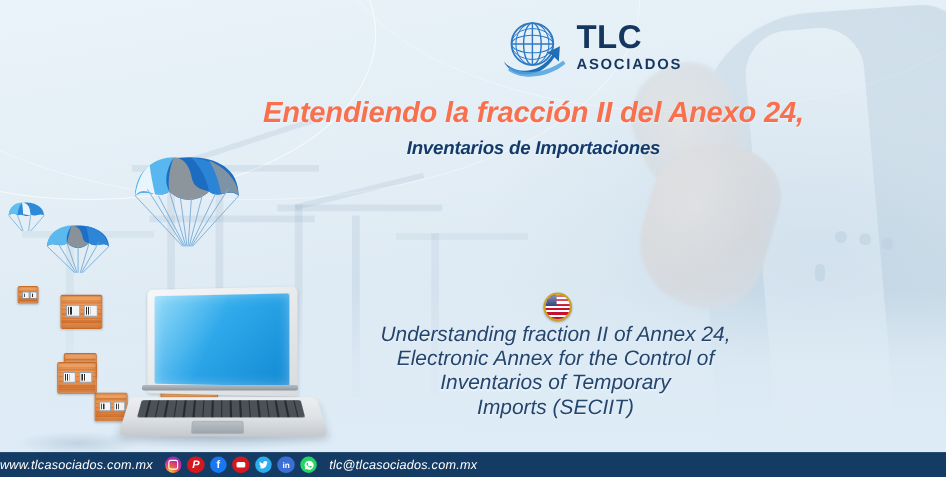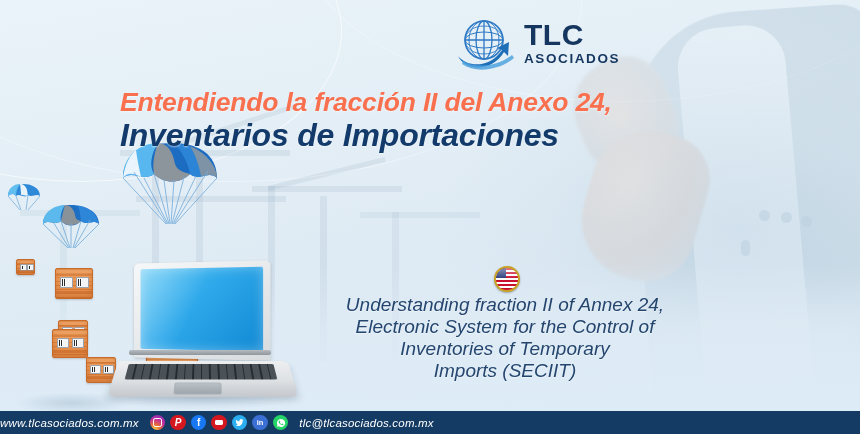--- a/index.html
+++ b/index.html
@@ -57,29 +57,29 @@
   .logo-tlc{
     font-family:"Liberation Sans", sans-serif;font-weight:bold;font-size:30px;
     color:#14365F;letter-spacing:.5px;line-height:30px;
   }
   .logo-sub{
     font-family:"Liberation Sans", sans-serif;font-weight:bold;font-size:13.5px;
     color:#14365F;letter-spacing:1.6px;line-height:16px;margin-top:1px;
   }
 
   
-  #title-block{position:absolute;left:120px;top:86px;width:730px;}
+  #title-block{position:absolute;left:120px;top:86px;width:730px;text-align:center;}
   .t-line{
     font-family:"Liberation Sans", sans-serif;
     font-weight:bold;font-style:italic;letter-spacing:-0.2px;
     text-shadow:0 1px 2px rgba(255,255,255,.55);
   }
   .t1{font-size:26.5px;color:#F9704F;line-height:33px;}
   .t2{font-size:25px;color:#123A6B;line-height:32px;}
-  .t3{font-size:32px;color:#123A6B;line-height:32px;}
+  .t3{font-size:17px;color:#123A6B;line-height:32px;}
   .t4{font-size:25px;color:#0F86E8;line-height:32px;}
 
   
   #flag{
     position:absolute;left:494px;top:266px;width:26px;height:26px;border-radius:50%;
     background:#c9a227;
     box-shadow:0 1px 2px rgba(0,0,0,.3);
     overflow:hidden;
   }
   .flag-inner{
@@ -394,22 +394,22 @@
 
   <div id="flag">
     <div class="flag-inner">
       <div class="flag-canton"></div>
       <div class="flag-gloss"></div>
     </div>
   </div>
 
   <div id="subtitle">
     <div class="s-line">Understanding fraction II of Annex 24,</div>
-    <div class="s-line">Electronic System for the Control of</div>
-    <div class="s-line">Inventories of Temporary</div>
+    <div class="s-line">Electronic Annex for the Control of</div>
+    <div class="s-line">Inventarios of Temporary</div>
     <div class="s-line">Imports (SECIIT)</div>
   </div>
 
   <div id="footer">
     <span class="f-text">www.tlcasociados.com.mx</span>
     <span class="social-row" id="social-row">
         <span class="sicon" style="background: radial-gradient(circle at 30% 100%, rgb(253, 211, 63) 0%, rgb(230, 104, 60) 32%, rgb(195, 42, 163) 62%, rgb(114, 50, 189) 100%);">
           <span style="display:block;width:7px;height:7px;border:1.3px solid #fff;border-radius:2.2px;"></span>
         </span>
         <span class="sicon" style="background: rgb(213, 24, 31); font-size: 10px; font-style: italic;">P</span>

